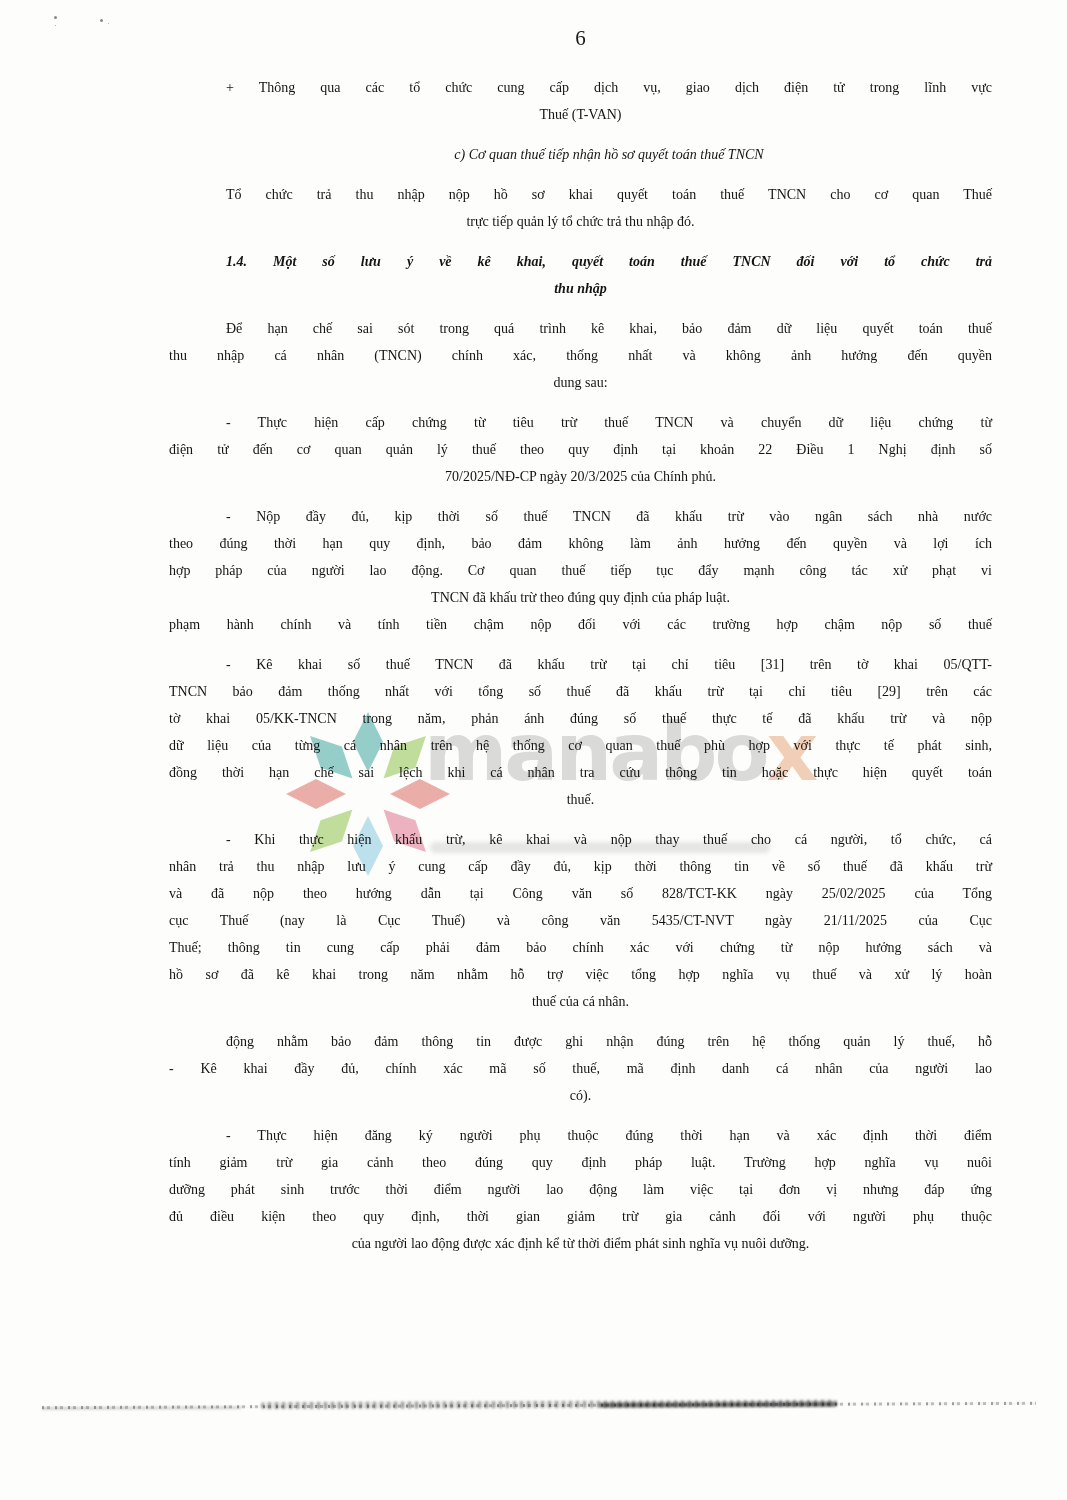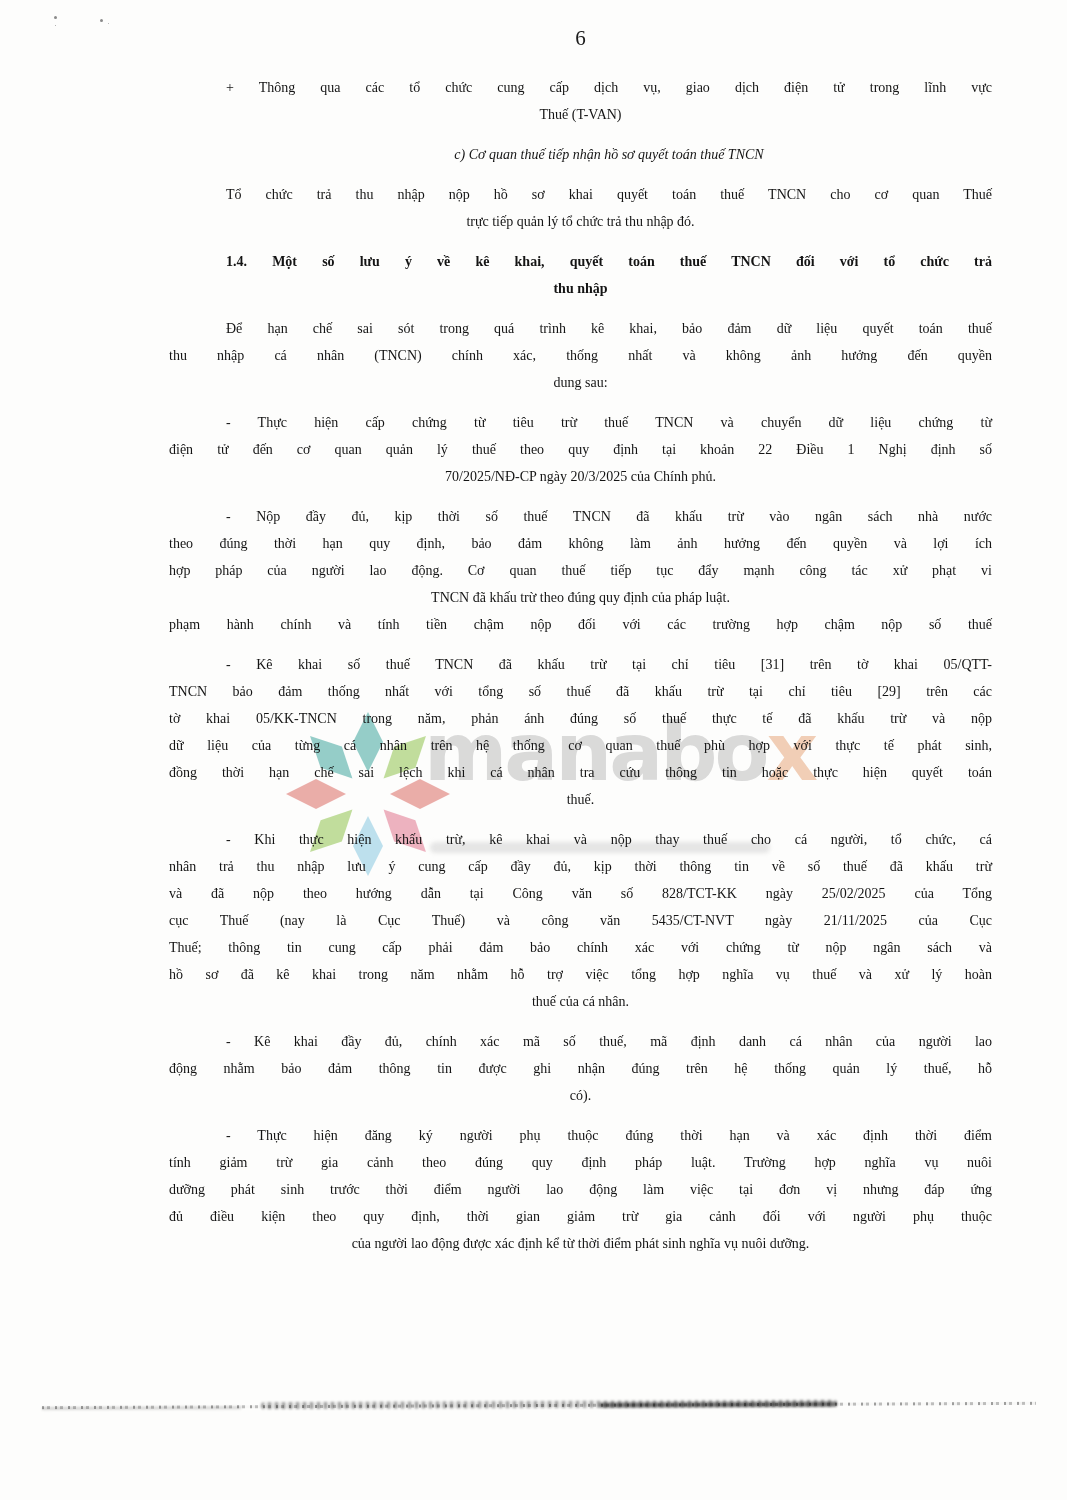--- a/index.html
+++ b/index.html
@@ -34,21 +34,21 @@
     position:absolute; left:430px; top:838px; width:340px; height:11px;
     background:rgba(185,185,185,0.35); border-radius:6px; filter:blur(2px);
   }
 
   
   .content { position:absolute; left:169px; top:58px; width:823px; z-index:2; font-size:14px;margin-top:16px; }
   .para { margin:0 0 13px 0; }
   .para .line { display:block; line-height:27px; text-align:center; }
   .para .line.j { text-align:justify; text-align-last:justify; }
   .para .line:first-child { text-indent:57px; }
-  .para.heading { font-weight:bold; }
+  .para.heading { font-weight:bold;font-style:italic; }
   .para.italic { font-style:italic; }
 
   
   .noise-band { position:absolute; left:42px; top:1396px; width:994px; height:18px; transform:rotate(-0.25deg); z-index:2; }
   .nb { position:absolute; }
   .nb1 { left:0; top:8px; width:100%; height:3px;
     background:repeating-linear-gradient(90deg,
       rgba(40,40,40,0.45) 0 2px, rgba(40,40,40,0.05) 2px 5px,
       rgba(40,40,40,0.30) 5px 8px, rgba(40,40,40,0.02) 8px 13px);
     filter:blur(0.6px); }
@@ -125,27 +125,27 @@
         <span class="line j">tờ khai 05/KK-TNCN trong năm, phản ánh đúng số thuế thực tế đã khấu trừ và nộp</span>
         <span class="line j">dữ liệu của từng cá nhân trên hệ thống cơ quan thuế phù hợp với thực tế phát sinh,</span>
         <span class="line j">đồng thời hạn chế sai lệch khi cá nhân tra cứu thông tin hoặc thực hiện quyết toán</span>
         <span class="line">thuế.</span>
       </p>
       <p class="para normal">
         <span class="line j">- Khi thực hiện khấu trừ, kê khai và nộp thay thuế cho cá người, tổ chức, cá</span>
         <span class="line j">nhân trả thu nhập lưu ý cung cấp đầy đủ, kịp thời thông tin về số thuế đã khấu trừ</span>
         <span class="line j">và đã nộp theo hướng dẫn tại Công văn số 828/TCT-KK ngày 25/02/2025 của Tổng</span>
         <span class="line j">cục Thuế (nay là Cục Thuế) và công văn 5435/CT-NVT ngày 21/11/2025 của Cục</span>
-        <span class="line j">Thuế; thông tin cung cấp phải đảm bảo chính xác với chứng từ nộp ngân sách và</span>
+        <span class="line j">Thuế; thông tin cung cấp phải đảm bảo chính xác với chứng từ nộp hưởng sách và</span>
         <span class="line j">hồ sơ đã kê khai trong năm nhằm hỗ trợ việc tổng hợp nghĩa vụ thuế và xử lý hoàn</span>
         <span class="line">thuế của cá nhân.</span>
       </p>
       <p class="para normal">
+        <span class="line j">động nhằm bảo đảm thông tin được ghi nhận đúng trên hệ thống quản lý thuế, hỗ</span>
         <span class="line j">- Kê khai đầy đủ, chính xác mã số thuế, mã định danh cá nhân của người lao</span>
-        <span class="line j">động nhằm bảo đảm thông tin được ghi nhận đúng trên hệ thống quản lý thuế, hỗ</span>
         <span class="line">có).</span>
       </p>
       <p class="para normal">
         <span class="line j">- Thực hiện đăng ký người phụ thuộc đúng thời hạn và xác định thời điểm</span>
         <span class="line j">tính giảm trừ gia cảnh theo đúng quy định pháp luật. Trường hợp nghĩa vụ nuôi</span>
         <span class="line j">dưỡng phát sinh trước thời điểm người lao động làm việc tại đơn vị nhưng đáp ứng</span>
         <span class="line j">đủ điều kiện theo quy định, thời gian giảm trừ gia cảnh đối với người phụ thuộc</span>
         <span class="line">của người lao động được xác định kể từ thời điểm phát sinh nghĩa vụ nuôi dưỡng.</span>
       </p>
     </div>

